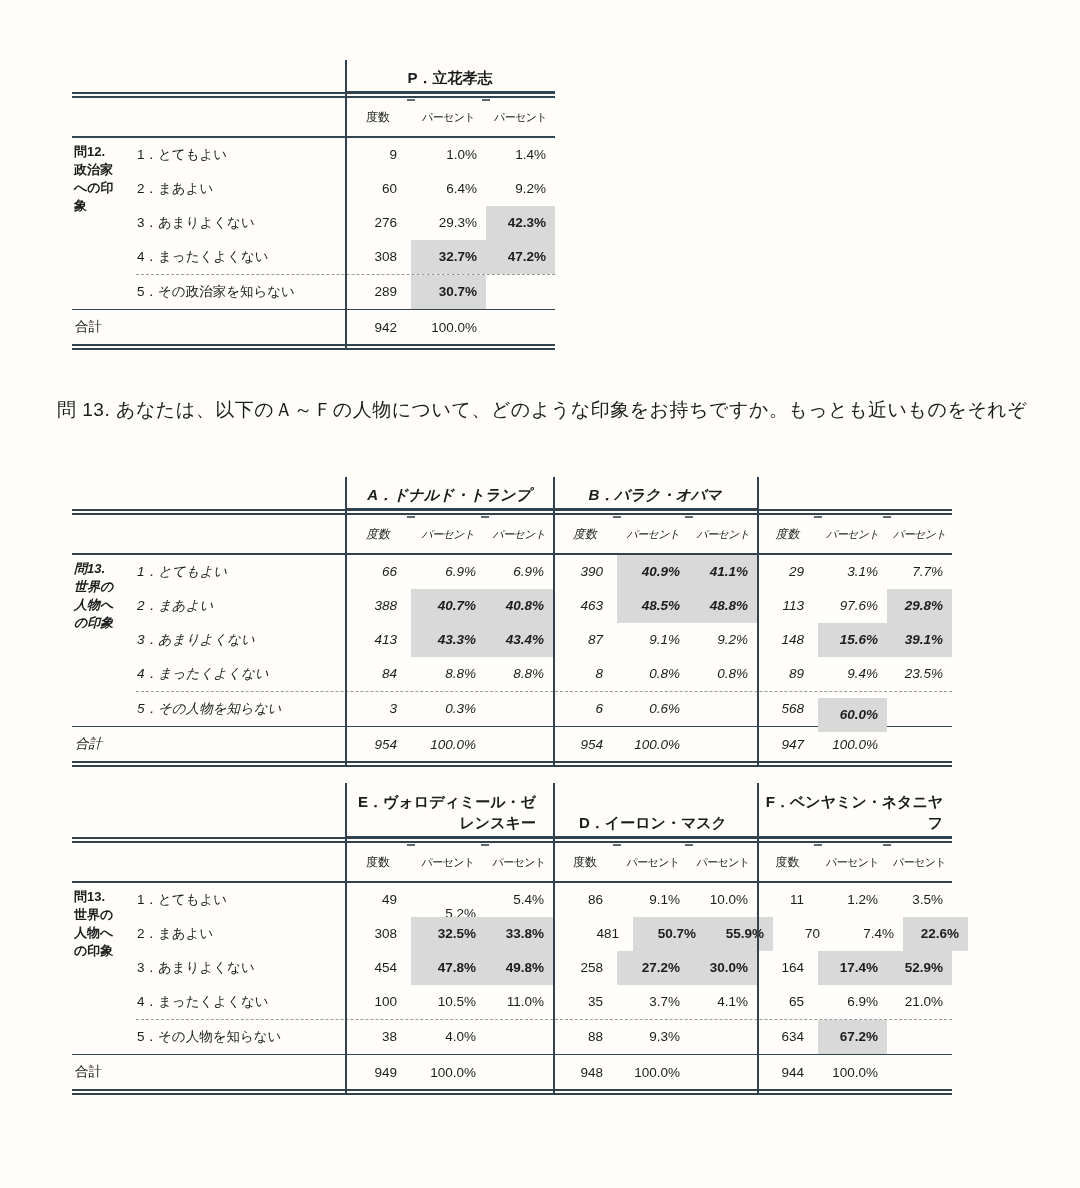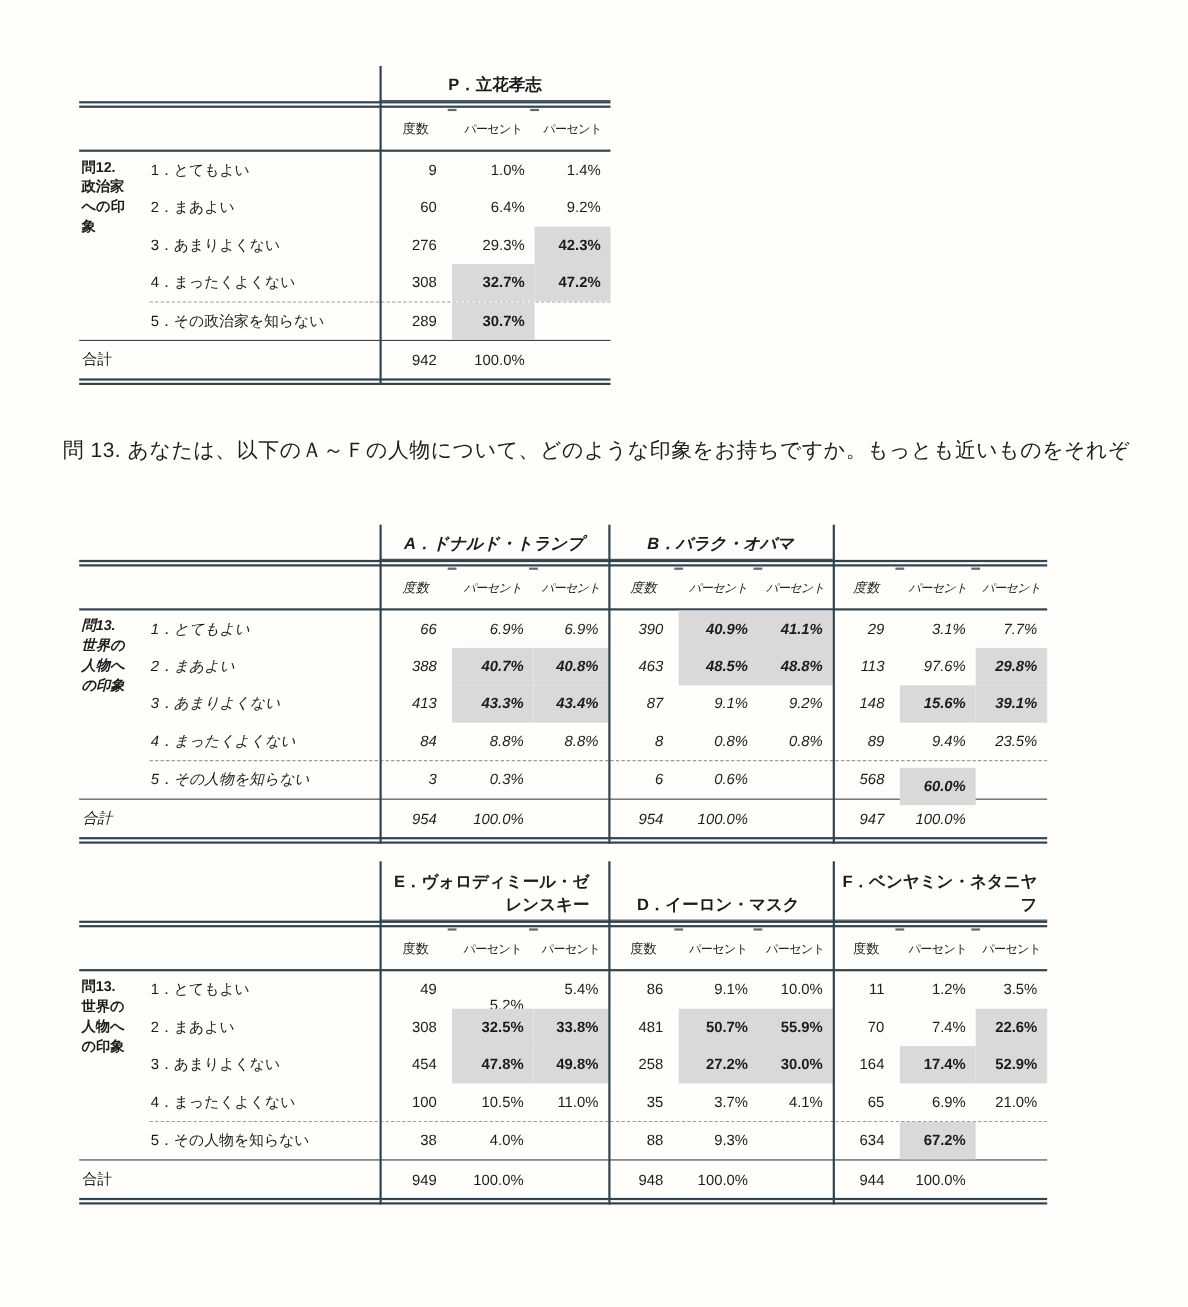--- a/index.html
+++ b/index.html
@@ -282,21 +282,21 @@
           <div class="cell num pct" style="width: 68px;">10.0%</div>
           <div class="cell num freq" style="width: 61px;">11</div>
           <div class="cell num pct" style="width: 69px;">1.2%</div>
           <div class="cell num pct" style="width: 65px;">3.5%</div>
         </div>
         <div class="row data-row">
           <div class="cell cat" style="width: 273px;">2．まあよい</div>
           <div class="cell num freq" style="width: 66px;">308</div>
           <div class="cell num pct shaded" style="width: 74px;">32.5%</div>
           <div class="cell num pct shaded" style="width: 68px;">33.8%</div>
-          <div class="cell num freq" style="width: 64px;">481</div>
+          <div class="cell num freq" style="width: 80px;">481</div>
           <div class="cell num pct shaded" style="width: 72px;">50.7%</div>
           <div class="cell num pct shaded" style="width: 68px;">55.9%</div>
           <div class="cell num freq" style="width: 61px;">70</div>
           <div class="cell num pct" style="width: 69px;">7.4%</div>
           <div class="cell num pct shaded" style="width: 65px;">22.6%</div>
         </div>
         <div class="row data-row">
           <div class="cell cat" style="width: 273px;">3．あまりよくない</div>
           <div class="cell num freq" style="width: 66px;">454</div>
           <div class="cell num pct shaded" style="width: 74px;">47.8%</div>

